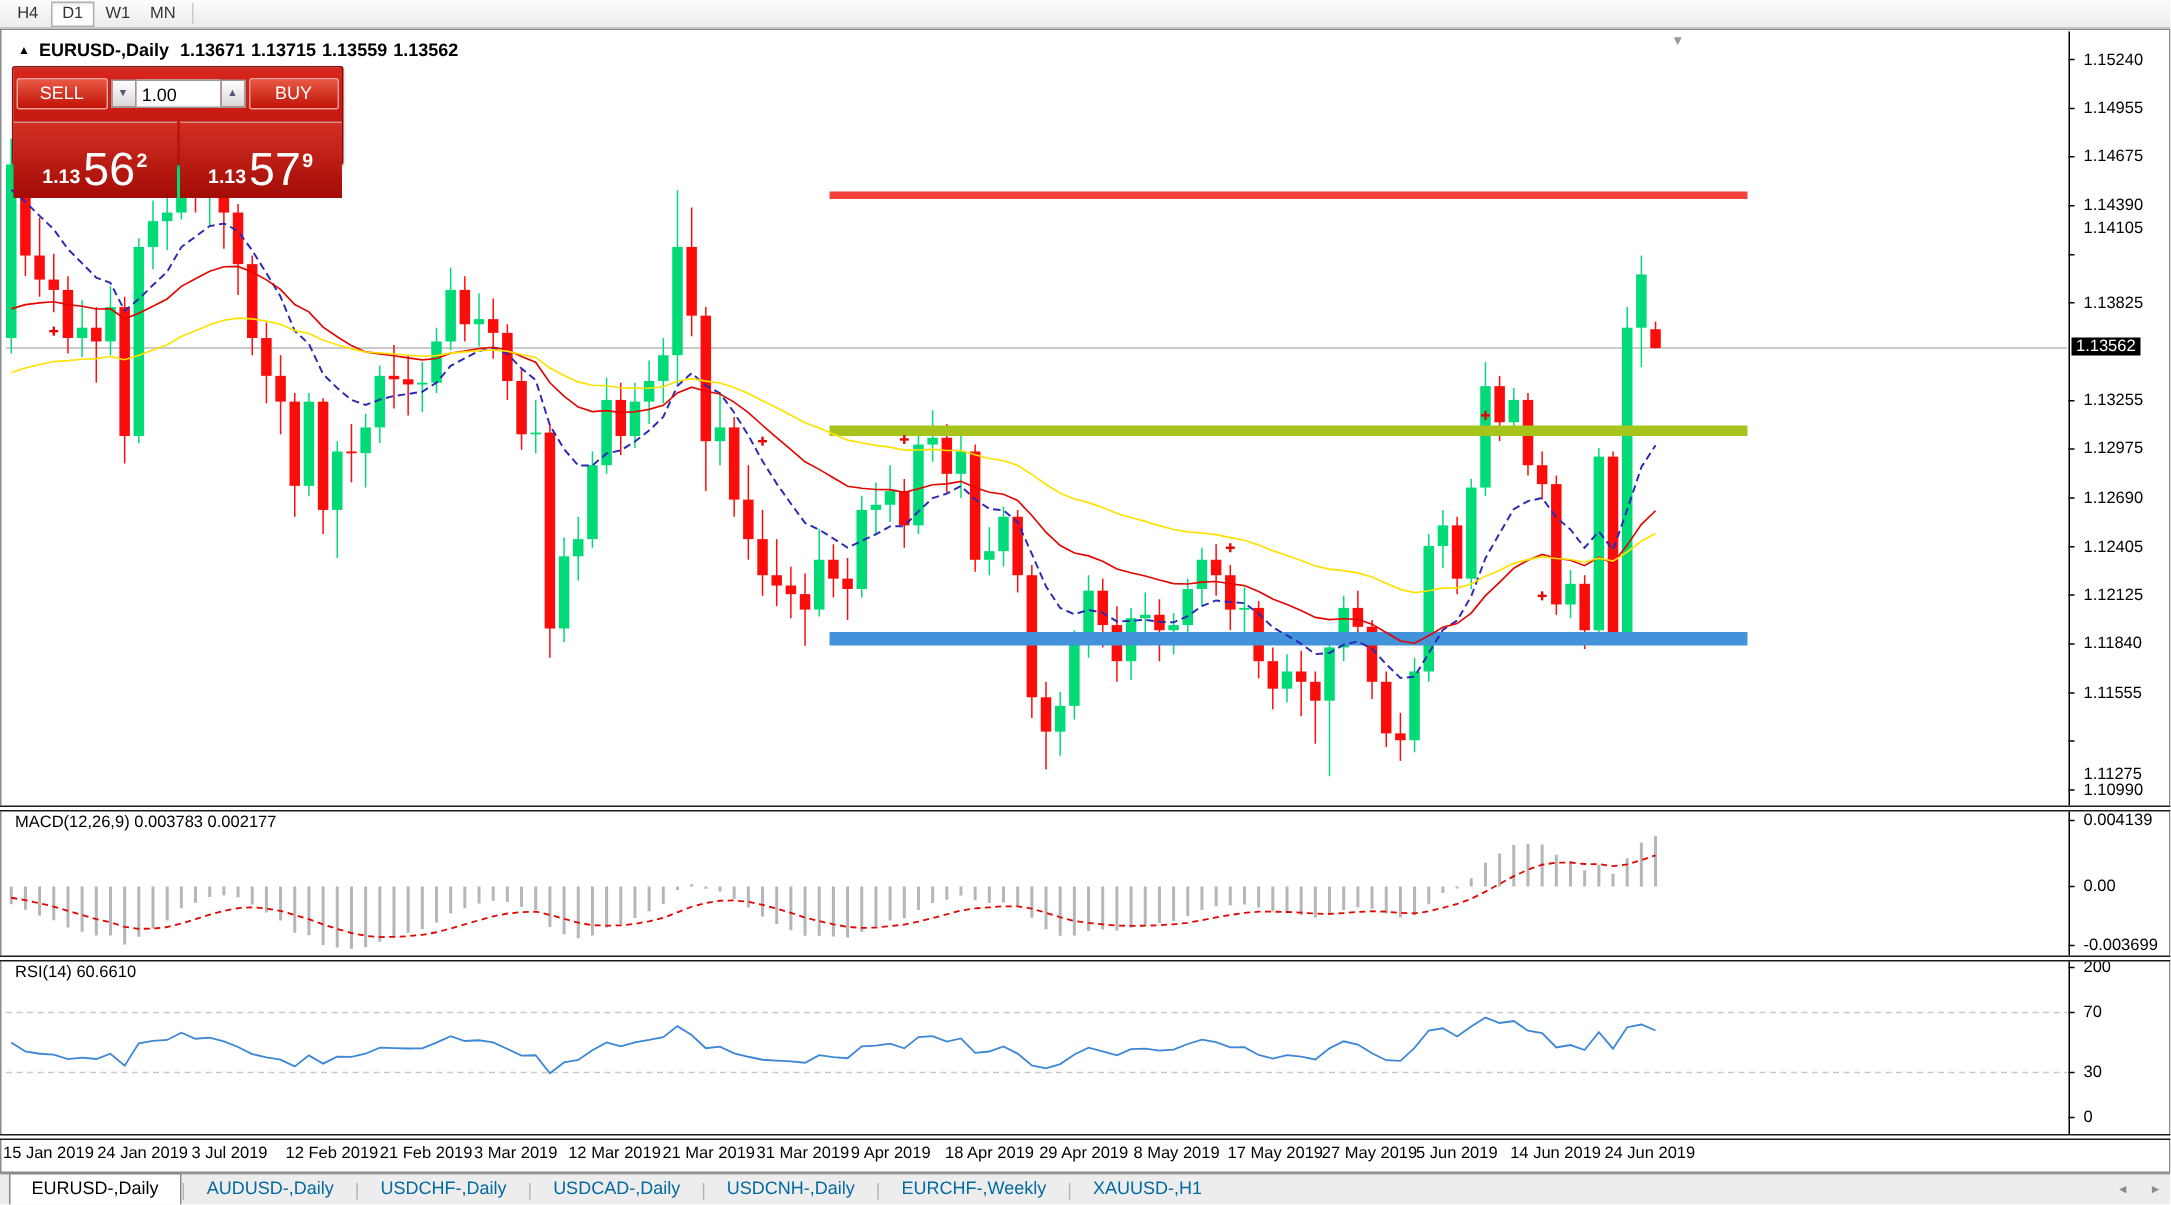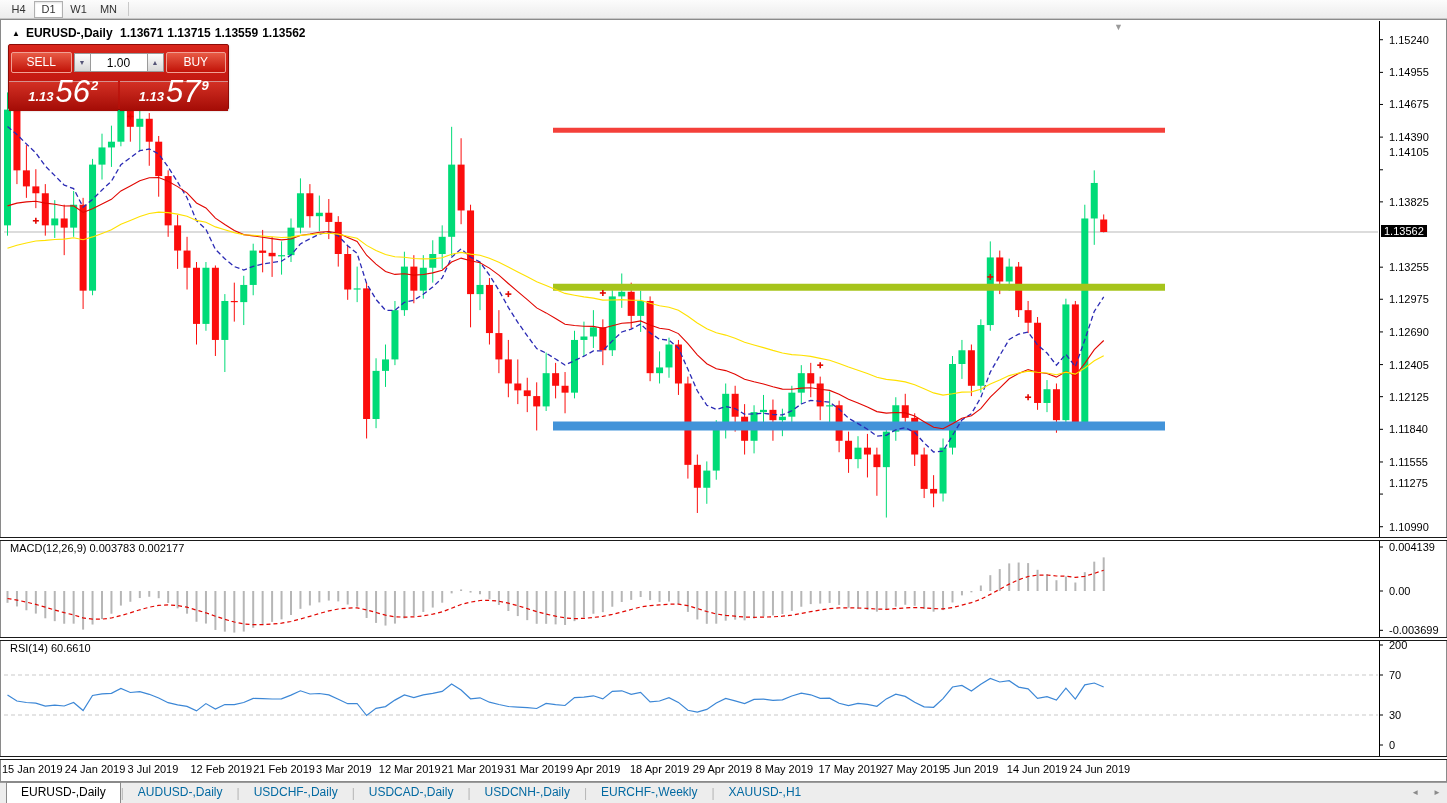--- a/index.html
+++ b/index.html
@@ -26,23 +26,23 @@
   
   .trade-panel{position:absolute;left:8px;top:44px;width:221px;height:66px;z-index:5;
                background:linear-gradient(#d8261c,#b30f08);border:1px solid #8d0b06;box-sizing:border-box;
                border-radius:2px;box-shadow:0 1px 2px rgba(0,0,0,.25);}
   .tp-row1{display:flex;height:35px;align-items:center;}
   .tp-btn{width:62px;height:19px;line-height:19px;margin:0 2px;text-align:center;color:#fff;font-size:12px;
           background:linear-gradient(#e85a45,#c11207);border:1px solid #f0a094;border-radius:2px;cursor:pointer;}
   .tp-spin{flex:1;display:flex;height:19px;}
   .tp-arrow{width:17px;height:19px;background:linear-gradient(#fdfdfd,#d8d8d8);border:1px solid #9a9a9a;
             box-sizing:border-box;font-size:7px;color:#557;text-align:center;line-height:18px;cursor:pointer;}
-  .tp-vol{width:56px;height:19px;border:1px solid #9a9a9a;border-left:none;border-right:none;text-align:center;
+  .tp-vol{width:56px;height:19px;border:1px solid #9a9a9a;border-left:none;border-right:none;text-align:left;
           font-size:12px;padding:0 4px;box-sizing:border-box;outline:none;font-family:inherit;}
-  .tp-row2{display:flex;height:30px;margin-top:1px;font-style:italic;}
+  .tp-row2{display:flex;height:51px;margin-top:1px;}
   .tp-price{flex:1;display:flex;align-items:flex-end;justify-content:center;color:#fff;padding-bottom:4px;
             border-top:1px solid rgba(255,255,255,.55);cursor:pointer;}
   .tp-price.sell{margin-right:1px;background:linear-gradient(#d33024,#a30b05);}
   .tp-price.buy{margin-left:1px;background:linear-gradient(#d33024,#a30b05);}
   .tp-price .pfx{font-size:13px;font-weight:700;margin-right:2px;margin-bottom:3px;}
   .tp-price .big{font-size:31px;font-weight:400;line-height:30px;}
   .tp-price .sup{font-size:13px;font-weight:700;margin-left:1px;margin-bottom:14px;}
   
   .axis-label{position:absolute;left:1389px;font-size:11px;color:#000;z-index:2;white-space:nowrap;}
   .axis-tag{position:absolute;left:1381px;background:#000;color:#fff;font-size:11px;padding:0 3px;z-index:3;white-space:nowrap;}
@@ -534,21 +534,21 @@
     <div class="axis-label" style="top: 131.119px;">1.14390</div>
     <div class="axis-label" style="top: 146px;">1.14105</div>
     <div class="axis-label" style="top: 195.863px;">1.13825</div>
     <div class="axis-label" style="top: 261.179px;">1.13255</div>
     <div class="axis-label" style="top: 293.264px;">1.12975</div>
     <div class="axis-label" style="top: 325.922px;">1.12690</div>
     <div class="axis-label" style="top: 358.581px;">1.12405</div>
     <div class="axis-label" style="top: 390.666px;">1.12125</div>
     <div class="axis-label" style="top: 423.324px;">1.11840</div>
     <div class="axis-label" style="top: 455.982px;">1.11555</div>
-    <div class="axis-label" style="top: 477px;">1.11275</div>
+    <div class="axis-label" style="top: 510px;">1.11275</div>
     <div class="axis-label" style="top: 520.725px;">1.10990</div>
     <div class="axis-tag" style="top: 225px;">1.13562</div>
   </div>
 <div id="macd-axis-labels">
     <div class="axis-label" style="top: 541.002px;">0.004139</div>
     <div class="axis-label" style="top: 585px;">0.00</div>
     <div class="axis-label" style="top: 624.32px;">-0.003699</div>
   </div>
 <div id="rsi-axis-labels">
     <div class="axis-label" style="top: 639px;">200</div>

